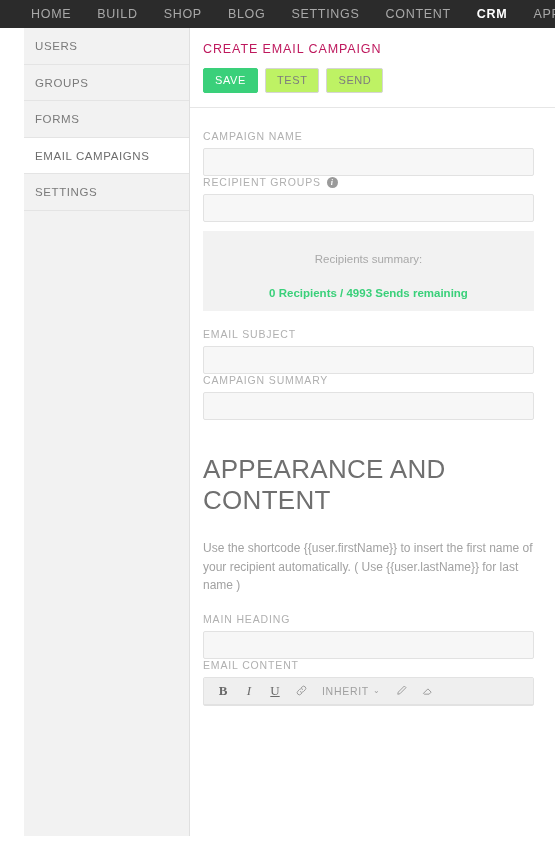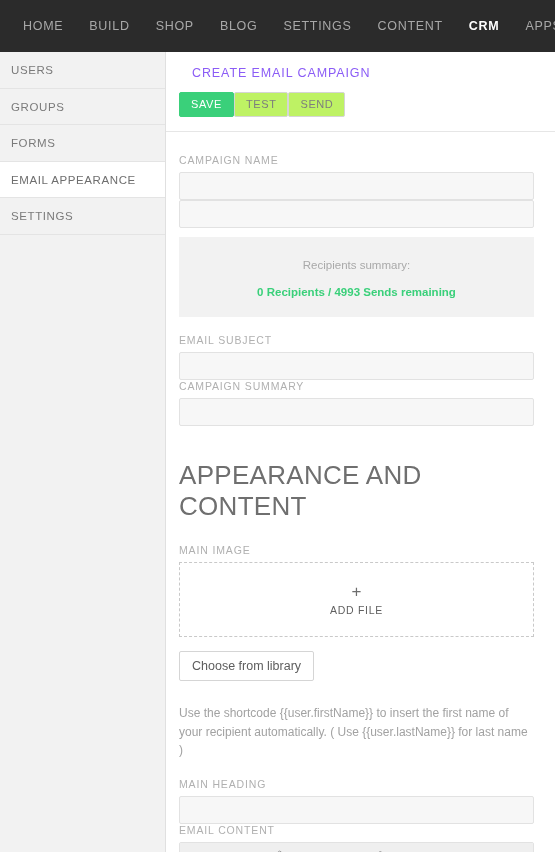--- a/index.html
+++ b/index.html
@@ -6,39 +6,39 @@
   html, body {
     margin: 0; padding: 0;
     width: 555px; height: 852px;
     overflow: hidden;
     background: #ffffff;
     font-family: "Liberation Sans", sans-serif;
   }
 
   
   #topnav {
-    height: 52px;
+    height: 28px;
     background: #2b2b2b;
     display: flex;
     align-items: center;
-    padding-left: 10px;
+    padding-left: 18px;
   }
   .nav-item {
     color: #a8a8a8;
     font-size: 12.5px;
     letter-spacing: 0.7px;
     padding: 0 13px;
     line-height: 44px;
     cursor: pointer;
     white-space: nowrap;
   }
   .nav-item.active { color: #ffffff; font-weight: bold; }
 
   
-  #shell { display: flex; height: 808px; }
+  #shell { display: flex; height: 808px; padding-left: 24px; }
 
   
   #sidebar {
     width: 166px;
     flex: 0 0 166px;
     background: #f2f2f2;
     border-right: 1px solid #e0e0e0;
   }
   .side-item {
     height: 36.5px;
@@ -59,28 +59,27 @@
     background: #ffffff;
     padding: 0;
     overflow: hidden;
     position: relative;
   }
   .main-pad { padding: 0 21px 0 13px; }
 
   #page-title {
     font-size: 12.5px;
     letter-spacing: 0.9px;
-    color: #8b5cf6;
+    color: #be185d;
     padding-top: 14px;
     padding-bottom: 12px;
-    margin-left: 13px;
-  }
-
-  
-  #actions { display: flex; padding-bottom: 14px; }
+  }
+
+  
+  #actions { display: flex; gap: 7px; padding-bottom: 14px; }
   .btn {
     font-size: 11px;
     letter-spacing: 0.6px;
     padding: 6px 11px 6px 11px;
     border: 1px solid #d5d5d5;
     background: #bef264;
     color: #7d7d7d;
     border-radius: 2px;
     cursor: pointer;
     line-height: 1;
@@ -136,21 +135,21 @@
   #recip-box {
     background: #f2f2f2;
     height: 80px;
     margin: 9px 0 17px 0;
     display: flex;
     flex-direction: column;
     align-items: center;
     justify-content: flex-start;
     padding-top: 22px;
   }
-  #recip-label { font-size: 11.5px; color: #a9a9a9; margin-bottom: 15px; }
+  #recip-label { font-size: 11.5px; color: #a9a9a9; margin-bottom: 22px; }
   #recip-value { font-size: 11.5px; color: #3ad07a; font-weight: bold; }
 
   
   #section-heading {
     font-size: 26px;
     color: #6f6f6f;
     letter-spacing: 0.3px;
     margin: 34px 0 22px 0;
   }
 
@@ -233,21 +232,21 @@
   <div class="nav-item active">CRM</div>
   <div class="nav-item">APPS</div>
 </div>
 
 <div id="shell">
 
   <div id="sidebar">
     <div class="side-item">USERS</div>
     <div class="side-item">GROUPS</div>
     <div class="side-item">FORMS</div>
-    <div class="side-item active">EMAIL APPEARANCE</div>
+    <div class="side-item active">EMAIL CAMPAIGNS</div>
     <div class="side-item">SETTINGS</div>
   </div>
 
   <div id="main">
     <div class="main-pad">
 
       <div id="page-title">CREATE EMAIL CAMPAIGN</div>
 
       <div id="actions">
         <button class="btn primary">SAVE</button>
@@ -259,48 +258,44 @@
     <div class="divider"></div>
 
     <div class="main-pad">
 
       <div class="field">
         <div class="flabel">CAMPAIGN NAME</div>
         <input class="input" type="text" value="" style="">
       </div>
 
       <div class="field">
+        <div class="flabel">
+          <span>RECIPIENT GROUPS</span>
+          <span class="info-icon">i</span>
+        </div>
         <input class="input" type="text" value="" style="">
       </div>
 
       <div id="recip-box">
         <div id="recip-label">Recipients summary:</div>
         <div id="recip-value">0 Recipients / 4993 Sends remaining</div>
       </div>
 
       <div class="field">
         <div class="flabel">EMAIL SUBJECT</div>
         <input class="input" type="text" value="" style="">
       </div>
 
       <div class="field">
         <div class="flabel">CAMPAIGN SUMMARY</div>
         <input class="input" type="text" value="" style="">
       </div>
 
       <div id="section-heading">APPEARANCE AND CONTENT</div>
 
-      <div class="field">
-        <div class="flabel">MAIN IMAGE</div>
-        <div id="dropzone">
-          <div id="dz-plus">+</div>
-          <div id="dz-label">ADD FILE</div>
-        </div>
-        <button id="library-btn">Choose from library</button>
-      </div>
 
       <div id="shortcode-help">Use the shortcode {{user.firstName}} to insert the first name of your recipient automatically. ( Use {{user.lastName}} for last name )</div>
 
       <div class="field">
         <div class="flabel">MAIN HEADING</div>
         <input class="input" type="text" value="" style="">
       </div>
 
       <div class="field">
         <div class="flabel">EMAIL CONTENT</div>

